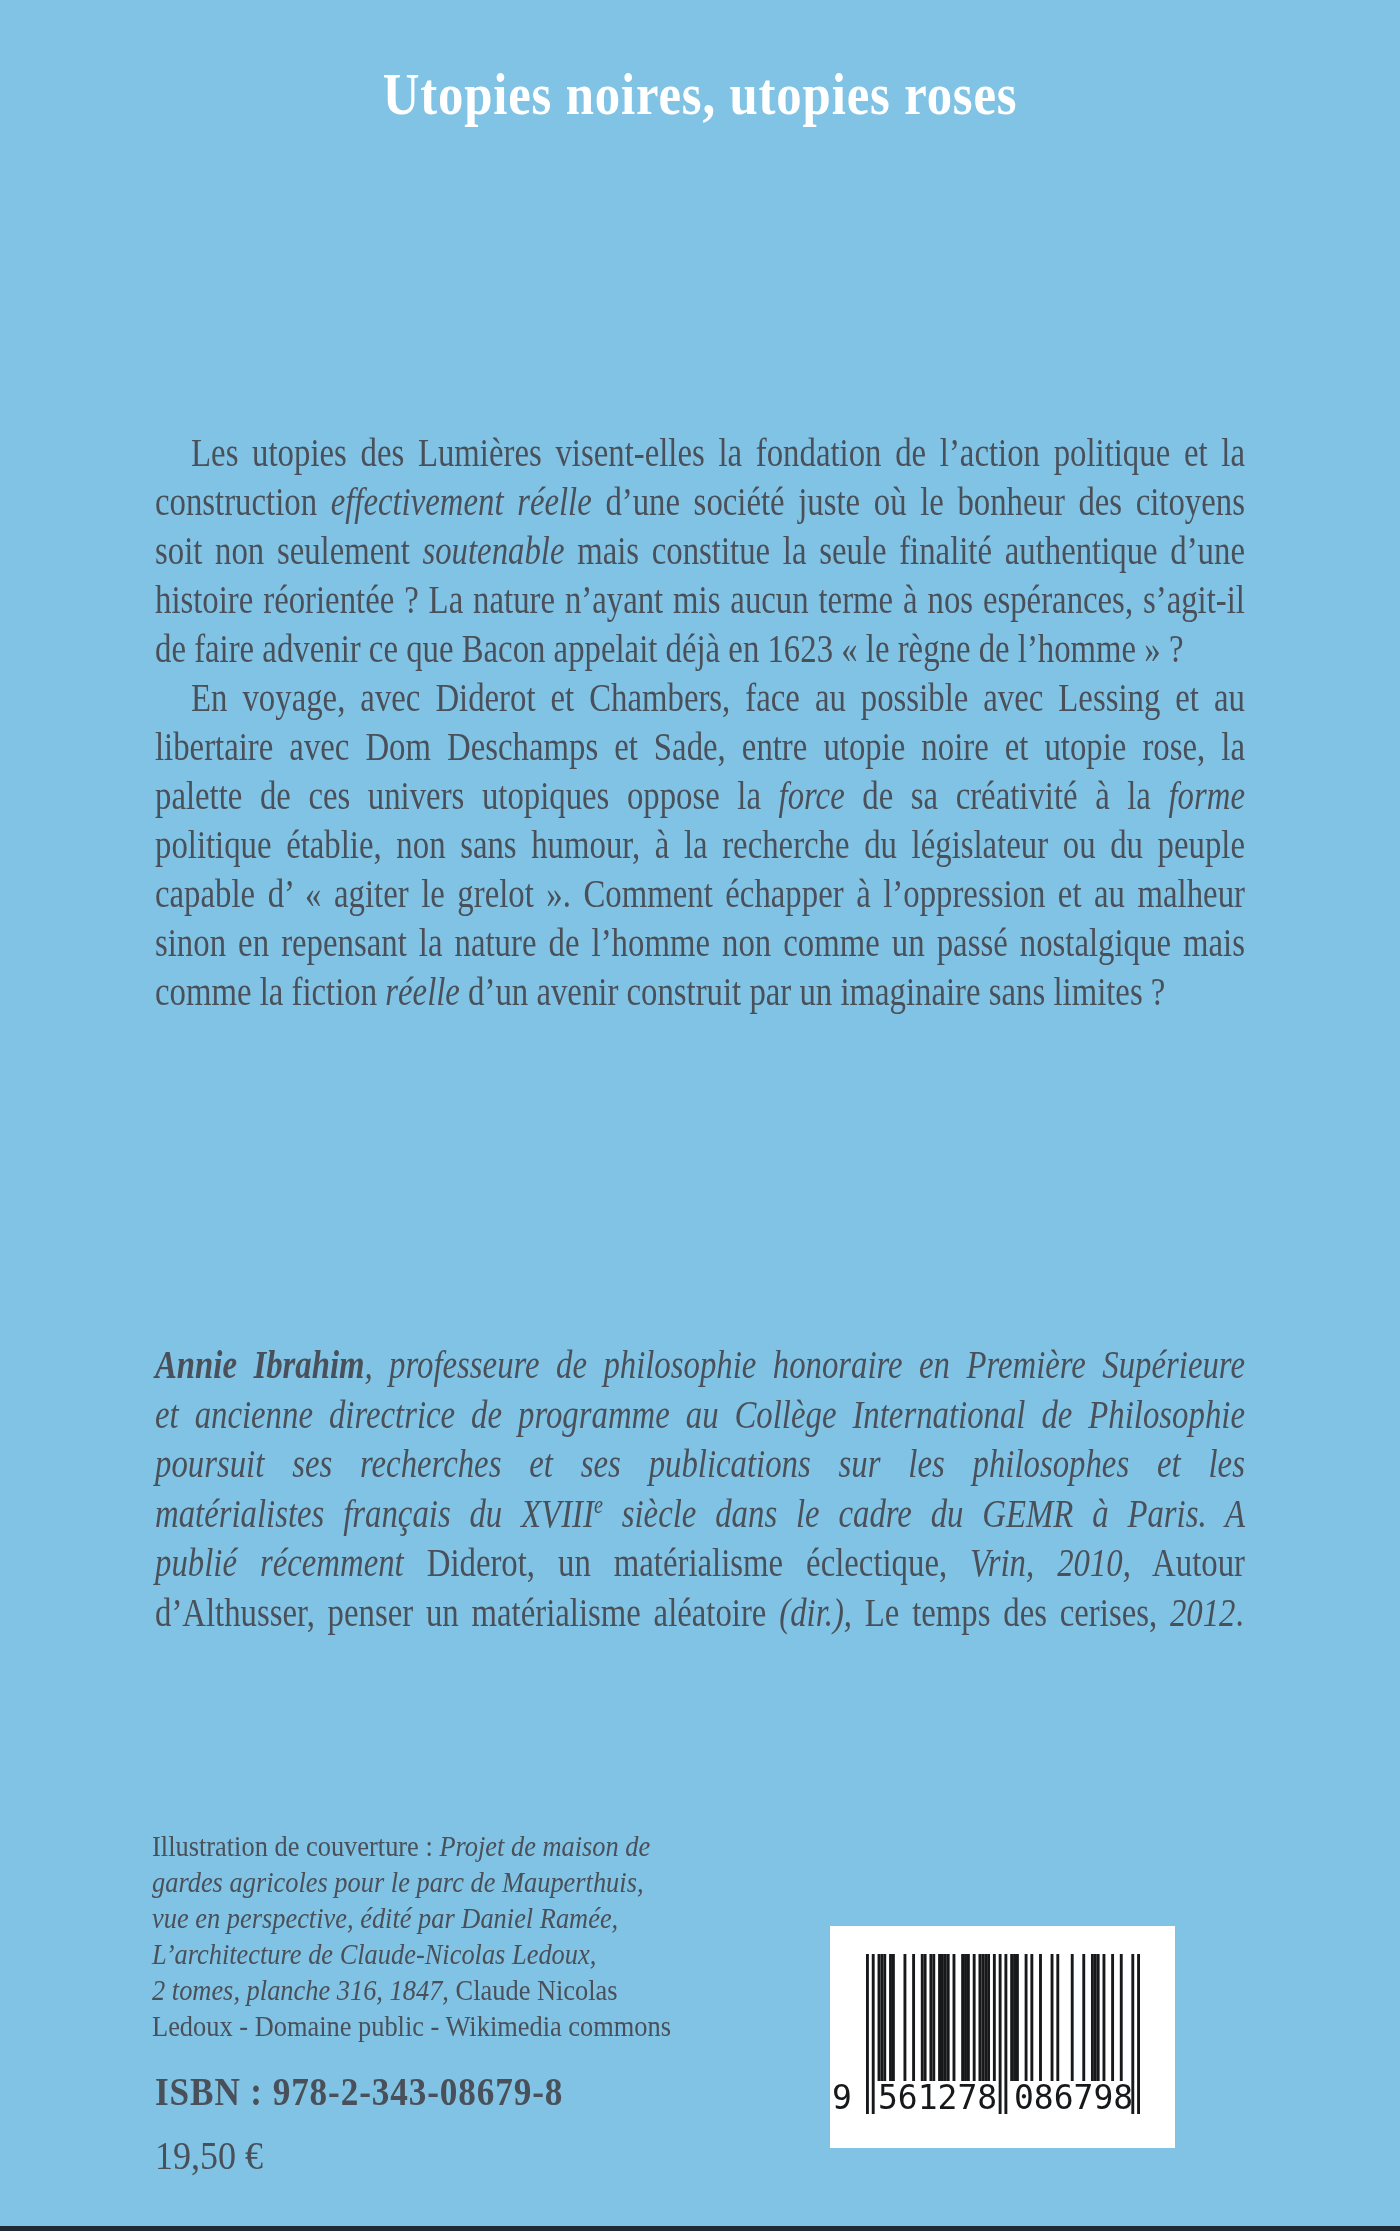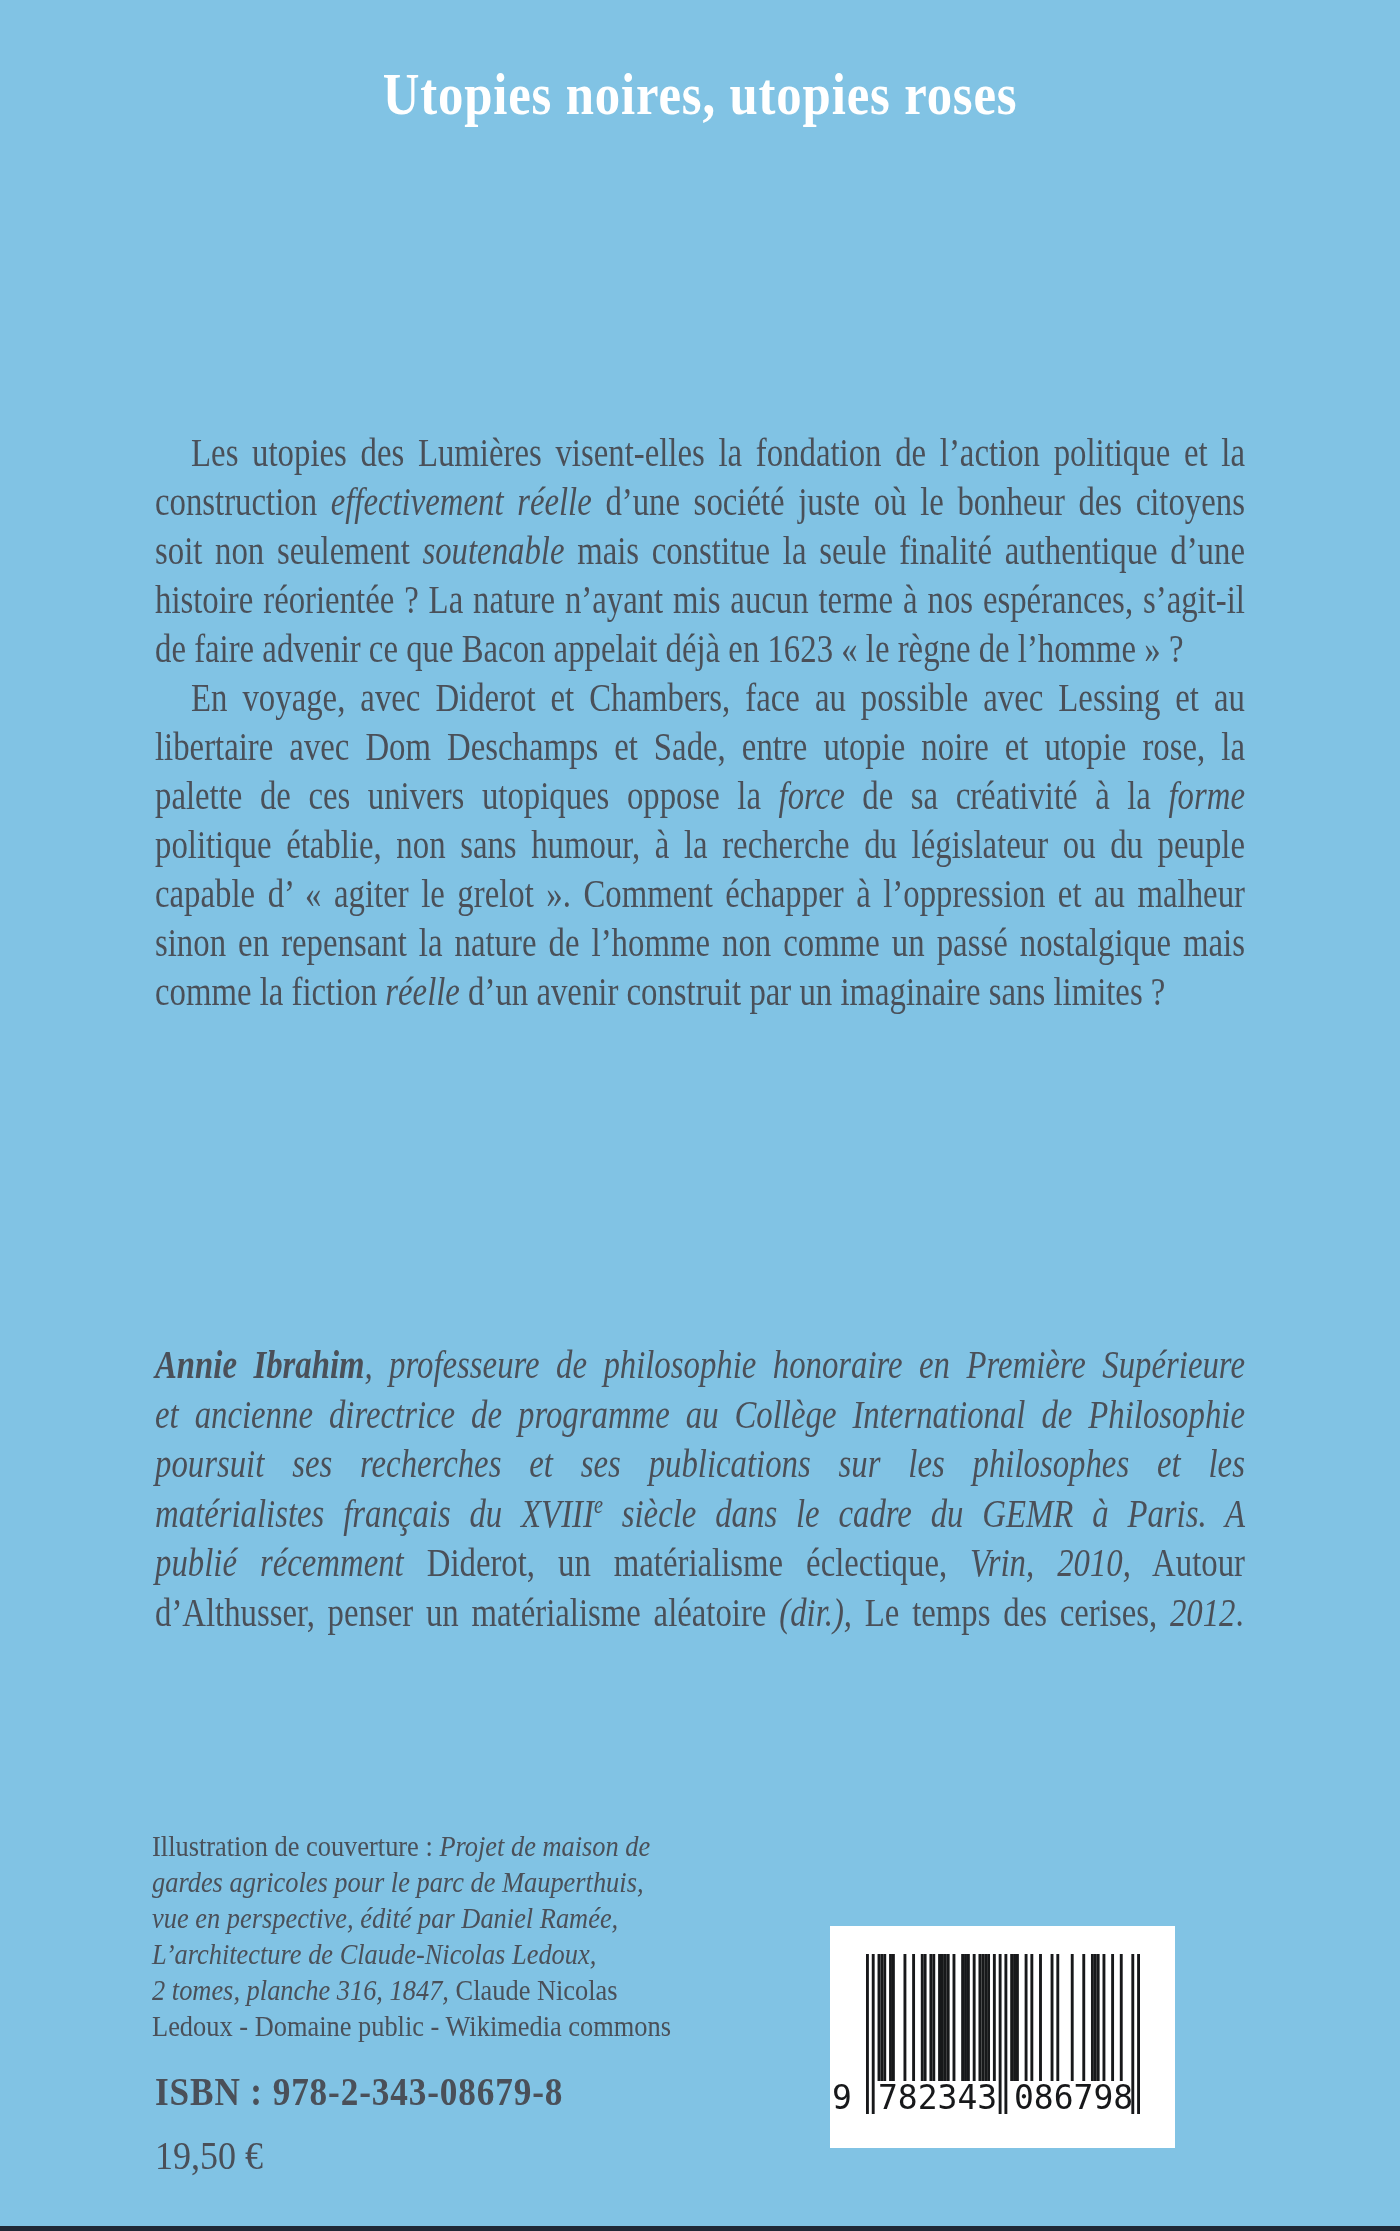--- a/index.html
+++ b/index.html
@@ -203,19 +203,19 @@
         <rect x="78" y="0" width="1" height="127" fill="#17181a"></rect>
         <rect x="79" y="0" width="1" height="127" fill="#17181a"></rect>
         <rect x="80" y="0" width="1" height="127" fill="#17181a"></rect>
         <rect x="82" y="0" width="1" height="127" fill="#17181a"></rect>
         <rect x="85" y="0" width="1" height="127" fill="#17181a"></rect>
         <rect x="88" y="0" width="1" height="127" fill="#17181a"></rect>
         <rect x="92" y="0" width="1" height="160" fill="#17181a"></rect>
         <rect x="94" y="0" width="1" height="160" fill="#17181a"></rect>
       </svg>
     <span class="bc-digit bc-lead">9</span>
-    <span class="bc-digit bc-left">782343</span>
+    <span class="bc-digit bc-left">561278</span>
     <span class="bc-digit bc-right">086798</span>
   </div>
 
   <div class="bottom-strip"></div>
 
 </div>
 
 </body></html>

